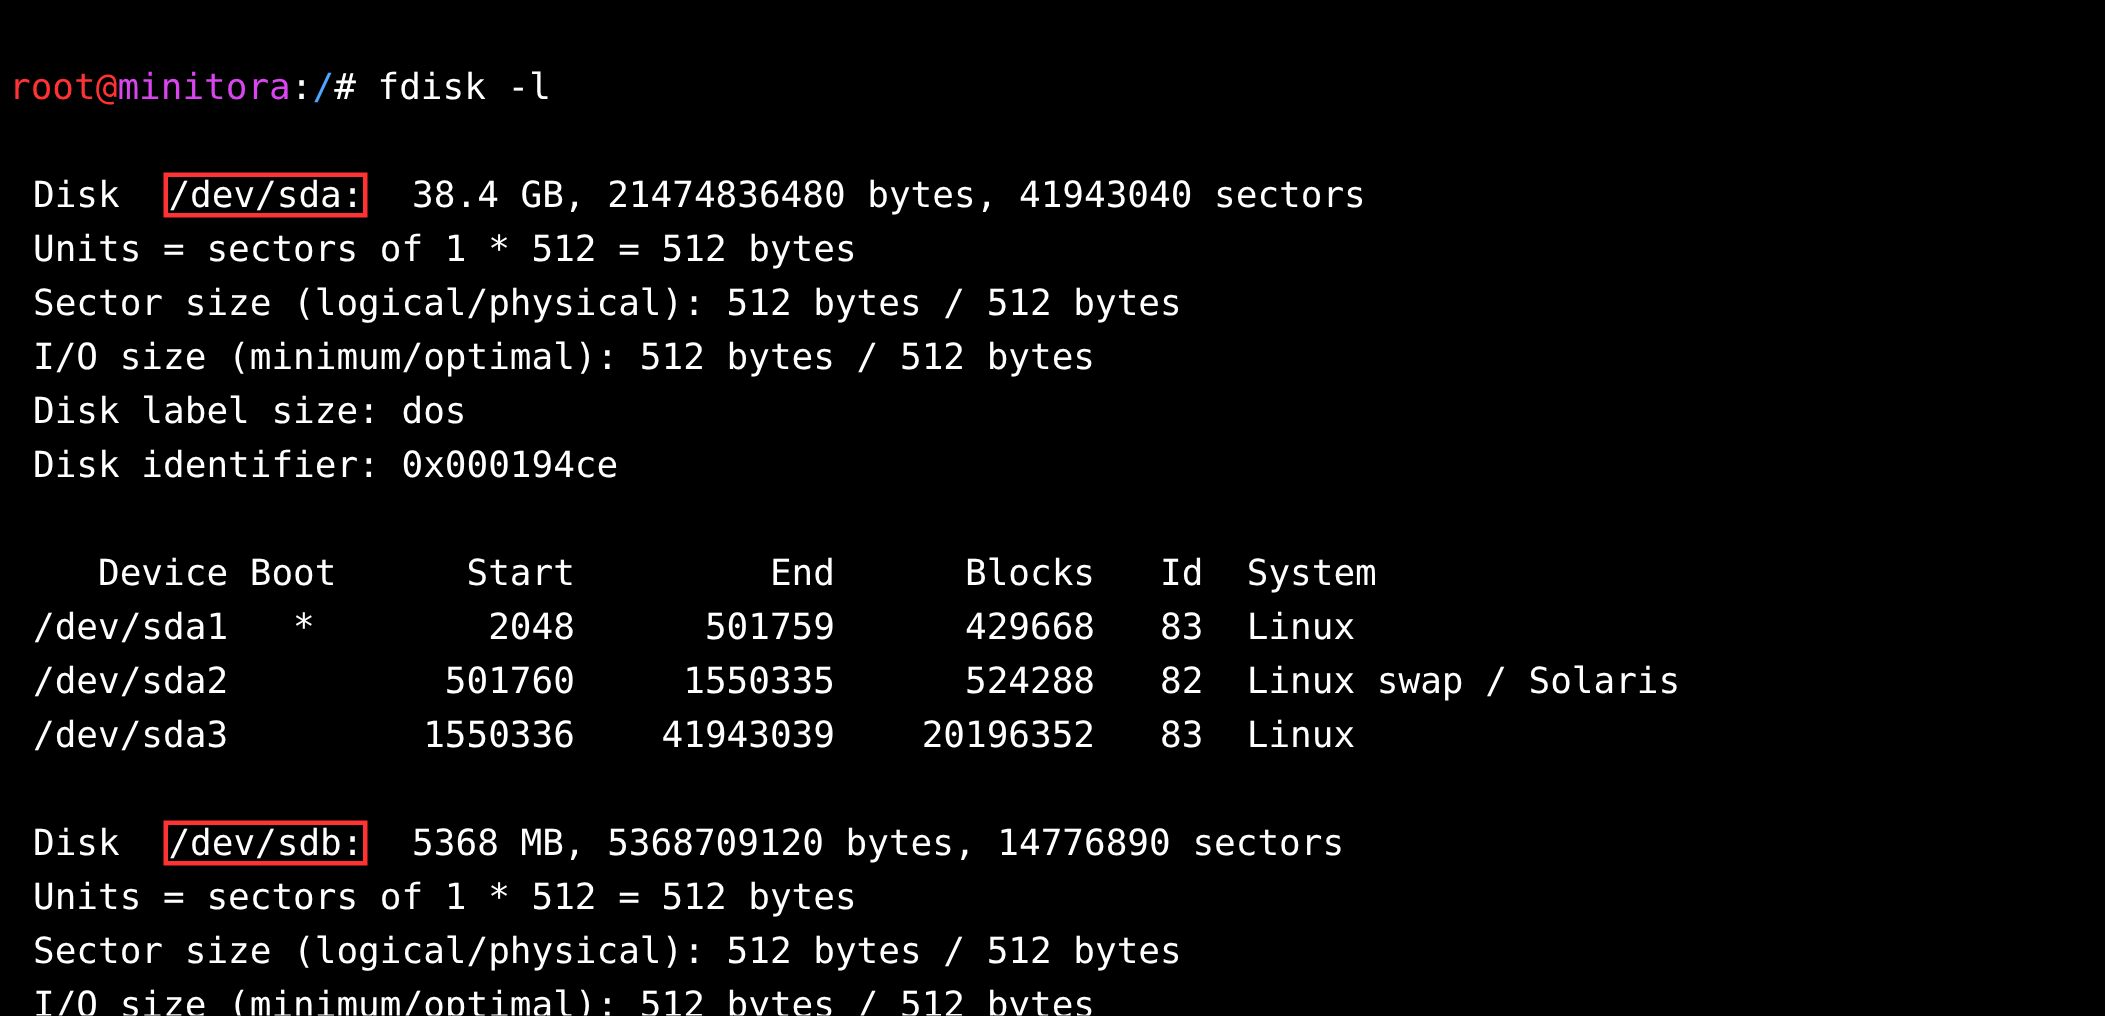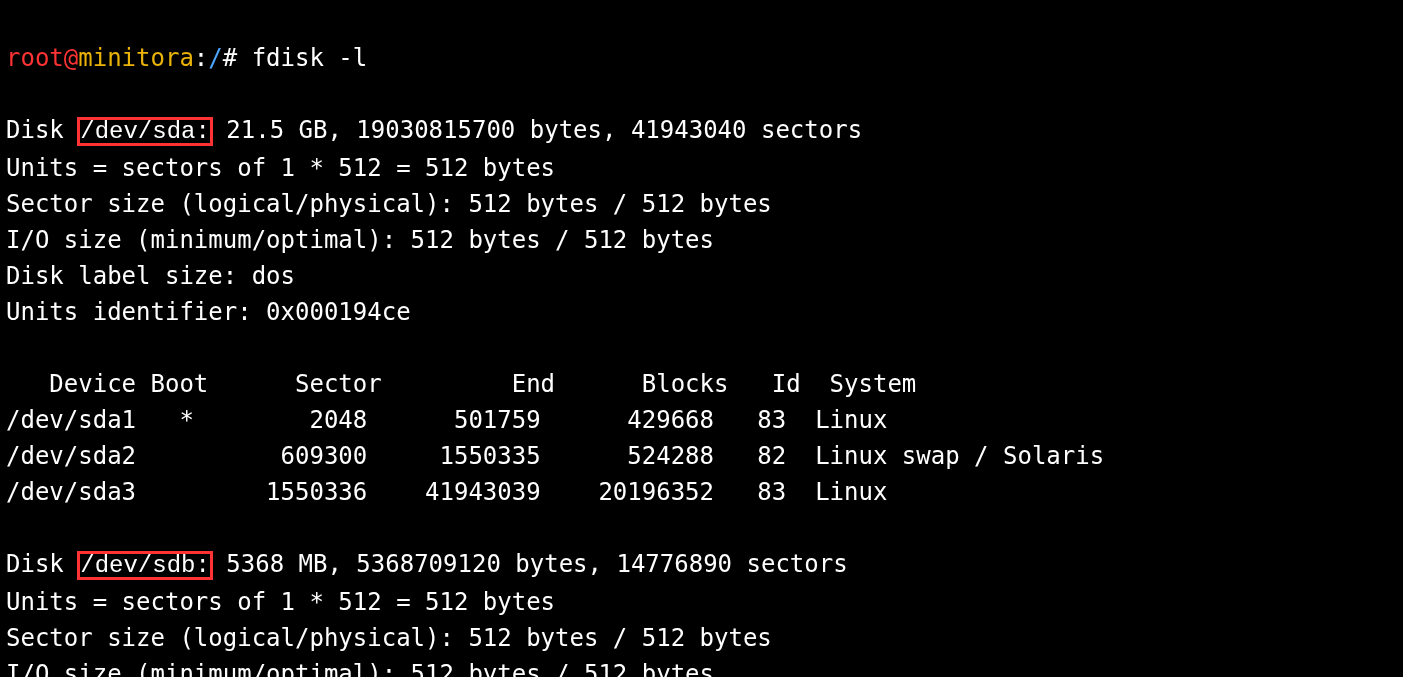--- a/index.html
+++ b/index.html
@@ -13,48 +13,47 @@
     width: 1403px;
     height: 677px;
     overflow: hidden;
   }
   .terminal {
     white-space: pre;
     padding: 4px 6px 0 6px;
     position: relative;
   }
   .user { color: #ff3333; text-align: right; }
-  .host { color: #eab308; }
+  .host { color: #d946ef; }
   .path { color: #4da6ff; }
   .prompt-sym { color: #fff; }
   .cmd { color: #fff; text-align: right; }
-  .out { color: #fff; }
+  .out { color: #fff; margin-left: 16px; }
   .boxed {
     outline: 3px solid #ff3333;
     outline-offset: -2px;
     padding: 0 2px;
-    font-family: Liberation Mono, monospace;
   }
 </style>
 </head>
 <body>
 
 <div class="terminal">
 <span class="user">root</span><span class="user">@</span><span class="host">minitora</span><span class="prompt-sym">:</span><span class="path">/</span><span class="prompt-sym"># </span><span class="cmd">fdisk -l</span>
 
-<span class="out">Disk </span><span class="out boxed">/dev/sda:</span><span class="out"> 21.5 GB, 19030815700 bytes, 41943040 sectors</span>
+<span class="out">Disk </span><span class="out boxed">/dev/sda:</span><span class="out"> 38.4 GB, 21474836480 bytes, 41943040 sectors</span>
 <span class="out">Units = sectors of 1 * 512 = 512 bytes</span>
 <span class="out">Sector size (logical/physical): 512 bytes / 512 bytes</span>
 <span class="out">I/O size (minimum/optimal): 512 bytes / 512 bytes</span>
 <span class="out">Disk label size: dos</span>
-<span class="out">Units identifier: 0x000194ce</span>
+<span class="out">Disk identifier: 0x000194ce</span>
 
-<span class="out">   Device Boot      Sector         End      Blocks   Id  System</span>
+<span class="out">   Device Boot      Start         End      Blocks   Id  System</span>
 <span class="out">/dev/sda1   *        2048      501759      429668   83  Linux</span>
-<span class="out">/dev/sda2          609300     1550335      524288   82  Linux swap / Solaris</span>
+<span class="out">/dev/sda2          501760     1550335      524288   82  Linux swap / Solaris</span>
 <span class="out">/dev/sda3         1550336    41943039    20196352   83  Linux</span>
 
 <span class="out">Disk </span><span class="out boxed">/dev/sdb:</span><span class="out"> 5368 MB, 5368709120 bytes, 14776890 sectors</span>
 <span class="out">Units = sectors of 1 * 512 = 512 bytes</span>
 <span class="out">Sector size (logical/physical): 512 bytes / 512 bytes</span>
 <span class="out">I/O size (minimum/optimal): 512 bytes / 512 bytes</span>
 
 </div>
 
 </body></html>

